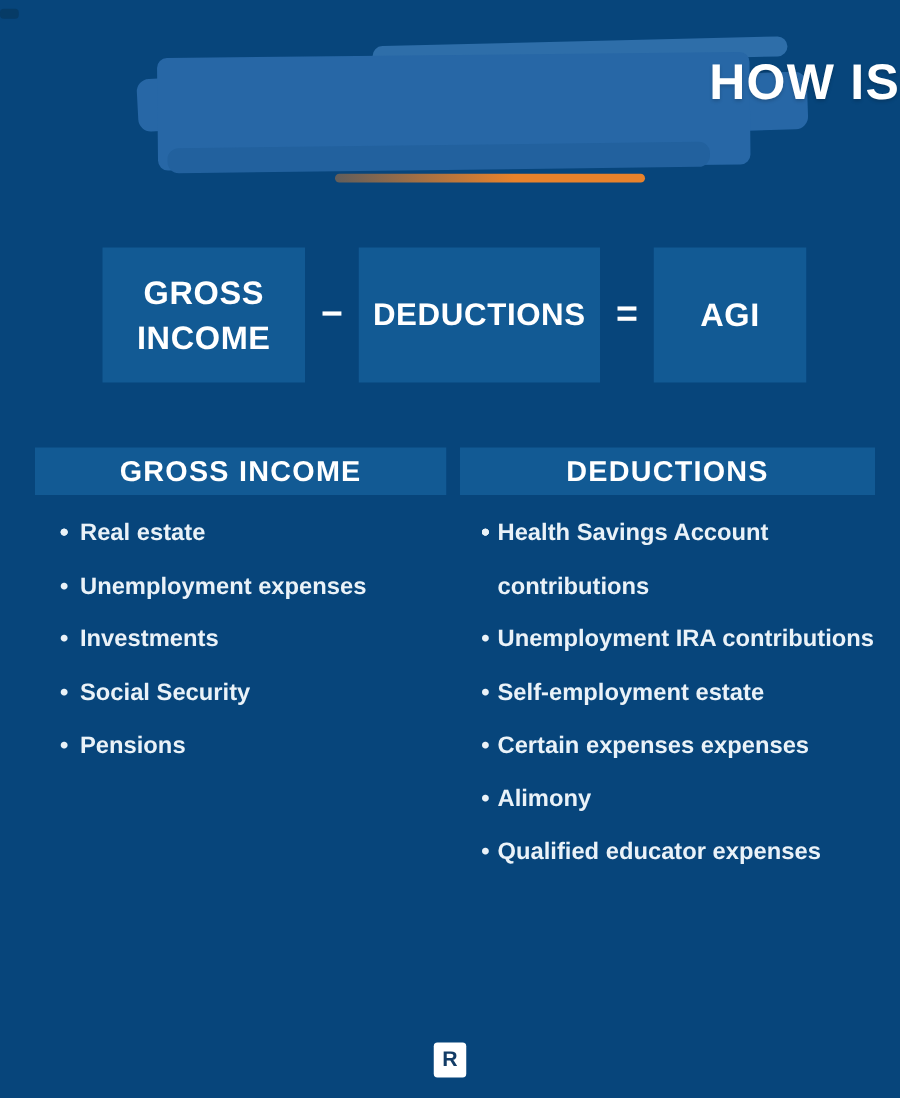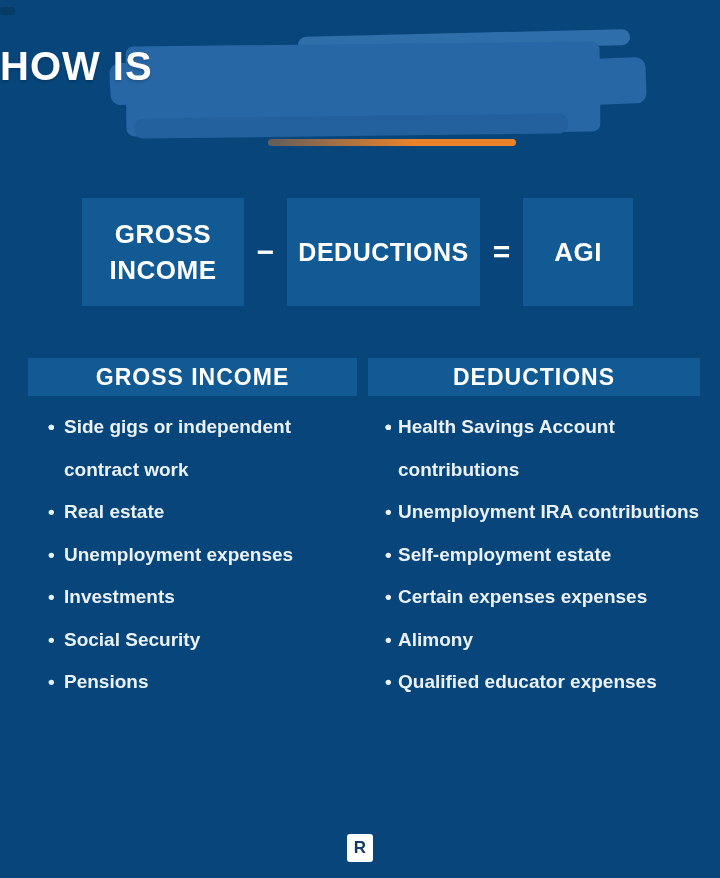--- a/index.html
+++ b/index.html
@@ -27,41 +27,41 @@
   
   .brush{position:absolute;border-radius:8px;background:var(--brush);}
   .brush-main{left:126px;top:44px;width:474px;height:90px;transform:rotate(-.6deg);}
   .brush-top{left:298px;top:33px;width:332px;height:16px;border-radius:8px;background:var(--brush-light);transform:rotate(-1.4deg);}
   .brush-left{left:110px;top:62px;width:64px;height:42px;transform:rotate(-3deg);border-radius:10px;}
   .brush-right{left:588px;top:58px;width:58px;height:46px;transform:rotate(-2deg);border-radius:10px;}
   .brush-bottom{left:134px;top:116px;width:434px;height:20px;background:#22619e;transform:rotate(-.7deg);border-radius:9px;}
 
   .title{
     position:absolute;top:44px;left:0;width:100%;
-    text-align:left;color:var(--text-white);
+    text-align:right;color:var(--text-white);
     font-weight:bold;font-size:40px;line-height:44px;letter-spacing:1px;
     text-shadow:0 2px 3px rgba(0,0,0,.18);
   }
   .title span{display:block;}
 
   .underline{
     position:absolute;left:268px;top:139px;width:248px;height:7px;border-radius:4px;
     background:linear-gradient(90deg,rgba(232,130,43,.40) 0%,rgba(232,130,43,.72) 30%,var(--accent-orange) 58%,var(--accent-orange) 100%);
   }
 
   
   .equation{position:absolute;left:82px;top:198px;height:108px;display:flex;align-items:stretch;}
   .eq-box{
     background:var(--panel);color:var(--text-white);
     display:flex;align-items:center;justify-content:center;text-align:center;
     font-weight:bold;font-size:26px;line-height:36px;letter-spacing:.5px;
   }
   .eq-box.gross{width:162px;padding:0 14px;}
   .eq-box.deductions{width:193px;font-size:25px;white-space:nowrap;}
-  .eq-box.agi{width:110px;}
+  .eq-box.agi{width:122px;}
   .op{width:43px;display:flex;align-items:center;justify-content:center;
       color:var(--text-white);font-weight:bold;font-size:30px;}
 
   
   .columns{position:absolute;left:28px;top:358px;width:672px;display:flex;gap:11px;}
   .col{display:flex;flex-direction:column;}
   .col-left{width:329px;}
   .col-right{width:332px;}
   .col-header{
     height:38px;background:var(--panel);color:var(--text-white);
@@ -116,21 +116,21 @@
     <div class="eq-box agi">
       <span>AGI</span>
     </div>
   </div>
 
   <div class="columns">
     <div class="col col-left">
       <div class="col-header">GROSS INCOME</div>
       <ul class="bullet-list">
           <li class="bullet-item"><span class="bullet">•</span></li>
-          <li class="bullet-item"><span class="bullet">•</span><span class="item-text">Side gigs or independent contract work</span></li>
+          <li class="bullet-item"><span class="bullet">•</span></li>
           <li class="bullet-item"><span class="bullet">•</span><span class="item-text">Real estate</span></li>
           <li class="bullet-item"><span class="bullet">•</span><span class="item-text">Unemployment expenses</span></li>
           <li class="bullet-item"><span class="bullet">•</span><span class="item-text">Investments</span></li>
           <li class="bullet-item"><span class="bullet">•</span><span class="item-text">Social Security</span></li>
           <li class="bullet-item"><span class="bullet">•</span><span class="item-text">Pensions</span></li>
         </ul>
     </div>
     <div class="col col-right">
       <div class="col-header">DEDUCTIONS</div>
       <ul class="bullet-list">

